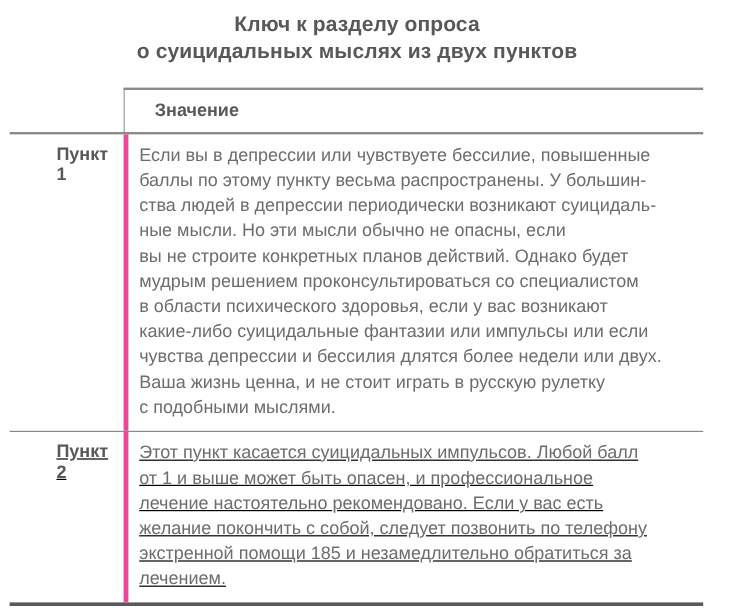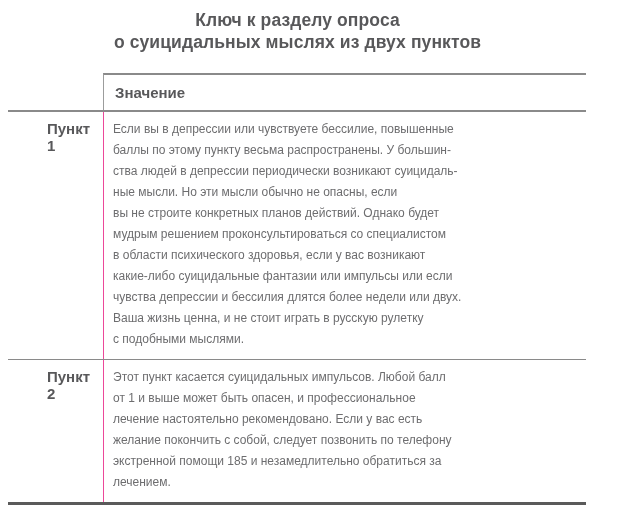--- a/index.html
+++ b/index.html
@@ -39,42 +39,43 @@
   }
   .cell-blank {
     background: #ffffff;
   }
   .cell-header {
     border-top: 2px solid #8a8a8a;
     border-left: 1px solid #9c9c9c;
     height: 35px;
     display: flex;
     align-items: center;
-    padding-left: 11px;
+    padding-left: 25px;
     font-size: 15px;
     font-weight: bold;
     color: #58585a;
   }
   .cell-label {
     padding: 8px 4px 0 7px;
     font-size: 15px;
     font-weight: bold;
     color: #58585a;
     margin-left: 32px;
   }
   .cell-text {
-    border-left: 1px solid #ec4899;
+    border-left: 4px solid #ec4899;
     padding: 7px 6px 9px 9px;
-    font-size: 12px;
+    font-size: 15px;
     line-height: 21px;
     color: #6d6d6f;
     white-space: pre-line;
   }
   .row-divider {
     border-top: 1.5px solid #8a8a8a;
+    text-decoration: underline;
   }
 </style>
 </head>
 <body>
 
 <div class="sheet">
 
   <div class="doc-title">Ключ к разделу опроса
 о суицидальных мыслях из двух пунктов</div>
 

